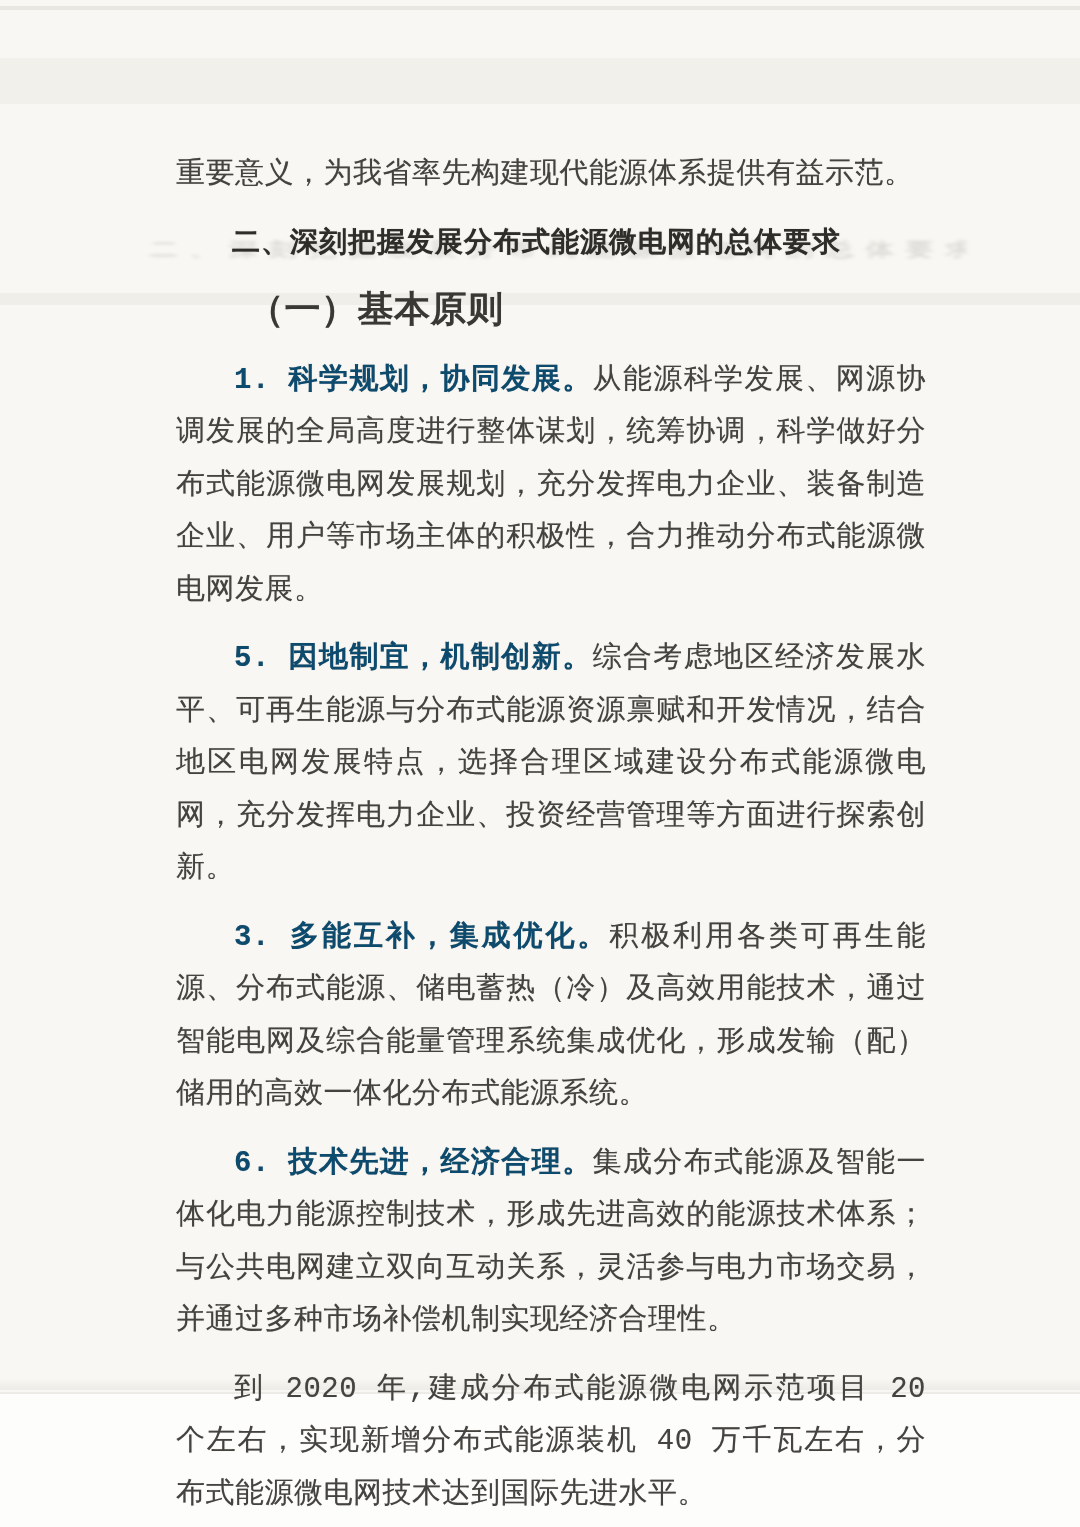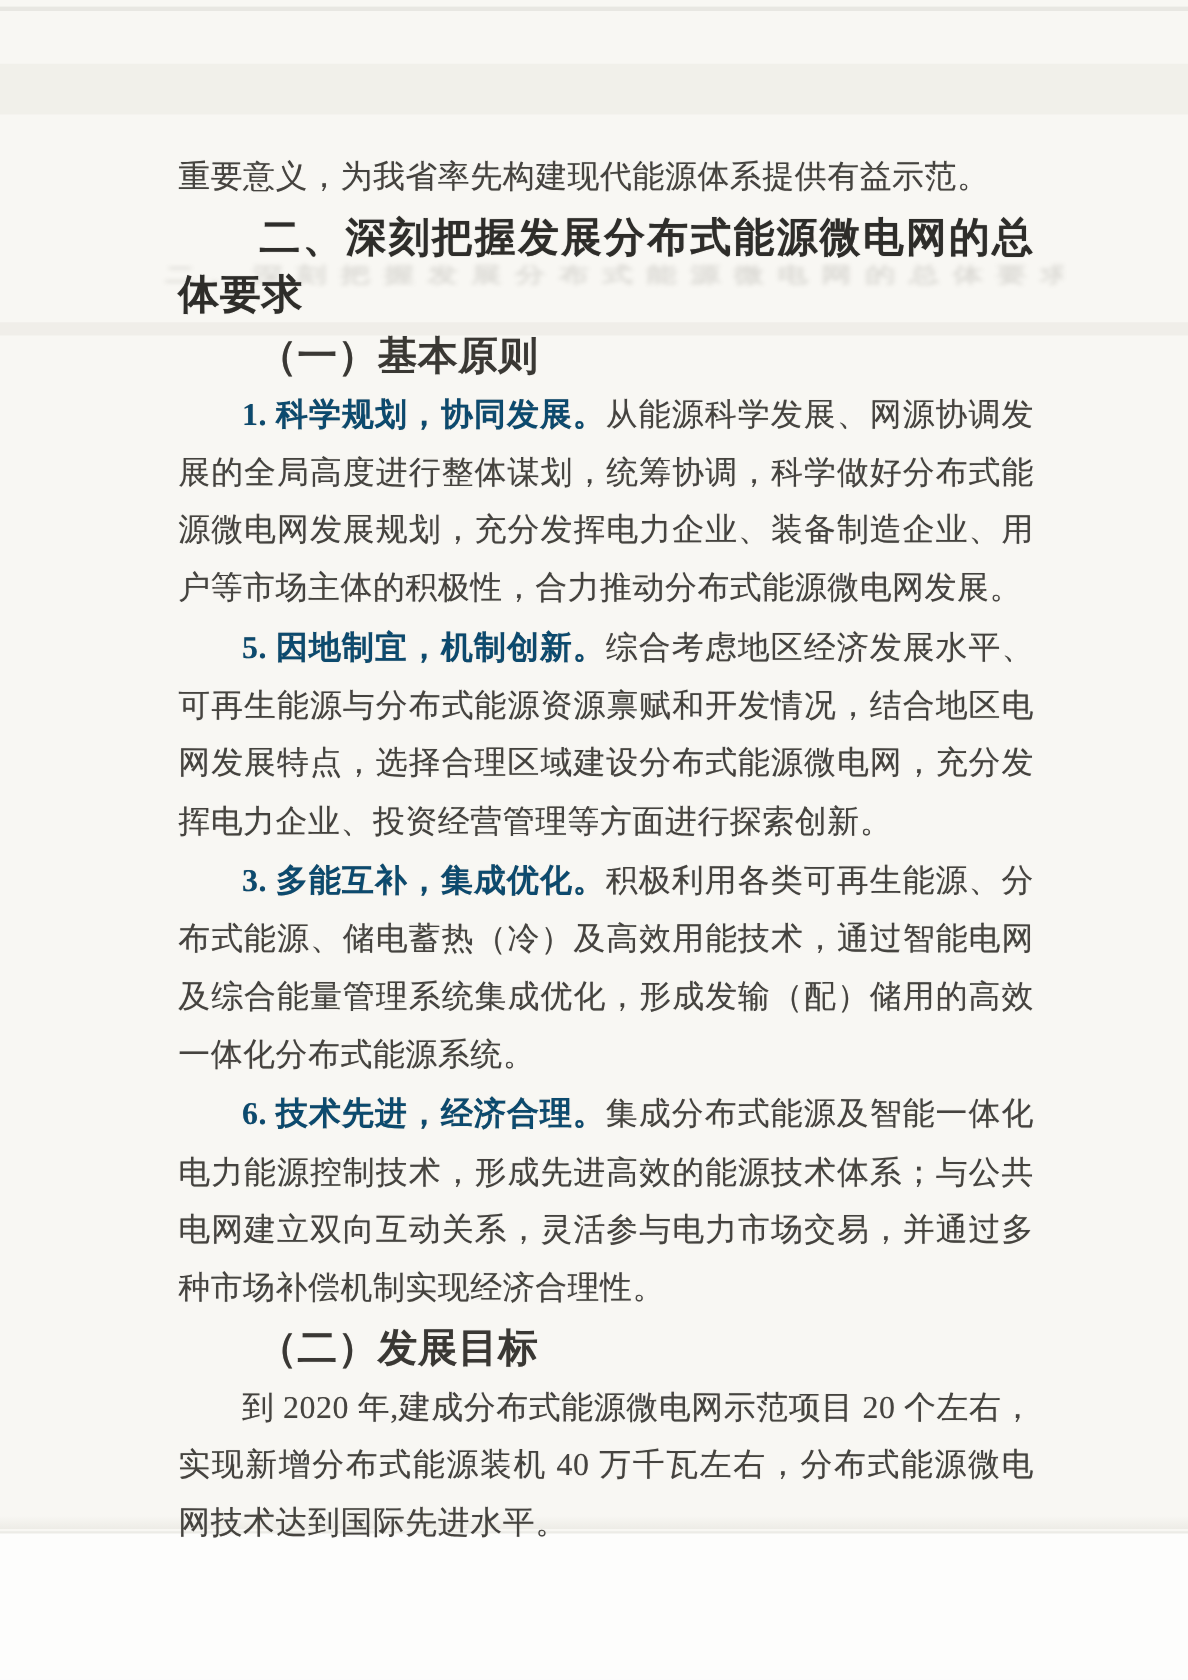--- a/index.html
+++ b/index.html
@@ -28,28 +28,28 @@
     left: 160px; top: 133px;
     width: 782px;
     font-size: 29px;
     line-height: 52.5px;
     color: #45433f;
     text-align: justify;
     text-justify: inter-ideograph;
     letter-spacing: 0.5px;
     text-shadow: 0 0 0.7px rgba(80,78,74,0.45);
   }
-  .content p, .content h2, .content h3 { margin: 2px; padding: 0; }
+  .content p, .content h2, .content h3 { margin: 16px; padding: 0; font-family: Liberation Mono, monospace; }
 
   .cont-line { text-indent: 0; }
 
   .heading {
     font-family: "Liberation Sans", sans-serif;
     font-weight: 700;
-    font-size: 37px;
+    font-size: 28px;
     line-height: 52.5px;
     color: #2e2d2a;
     text-indent: 2em;
     letter-spacing: 1px;
     text-shadow: 0 0 0.8px rgba(46,45,42,0.6);
   }
   .subhead {
     font-weight: 600;
     font-size: 36px;
     line-height: 52.5px;
@@ -99,19 +99,18 @@
     <h3 class="subhead">（一）基本原则</h3>
 
     <p class="para"><span class="lead">1. 科学规划，协同发展。</span><span>从能源科学发展、网源协调发展的全局高度进行整体谋划，统筹协调，科学做好分布式能源微电网发展规划，充分发挥电力企业、装备制造企业、用户等市场主体的积极性，合力推动分布式能源微电网发展。</span></p>
 
     <p class="para"><span class="lead">5. 因地制宜，机制创新。</span><span>综合考虑地区经济发展水平、可再生能源与分布式能源资源禀赋和开发情况，结合地区电网发展特点，选择合理区域建设分布式能源微电网，充分发挥电力企业、投资经营管理等方面进行探索创新。</span></p>
 
     <p class="para"><span class="lead">3. 多能互补，集成优化。</span><span>积极利用各类可再生能源、分布式能源、储电蓄热（冷）及高效用能技术，通过智能电网及综合能量管理系统集成优化，形成发输（配）储用的高效一体化分布式能源系统。</span></p>
 
     <p class="para"><span class="lead">6. 技术先进，经济合理。</span><span>集成分布式能源及智能一体化电力能源控制技术，形成先进高效的能源技术体系；与公共电网建立双向互动关系，灵活参与电力市场交易，并通过多种市场补偿机制实现经济合理性。</span></p>
 
-    <h3 class="subhead">（二）发展目标</h3>
 
     <p class="para"><span>到 2020 年,建成分布式能源微电网示范项目 20 个左右，实现新增分布式能源装机 40 万千瓦左右，分布式能源微电网技术达到国际先进水平。</span></p>
 
 
   </div>
 </div>
 
 </body></html>

